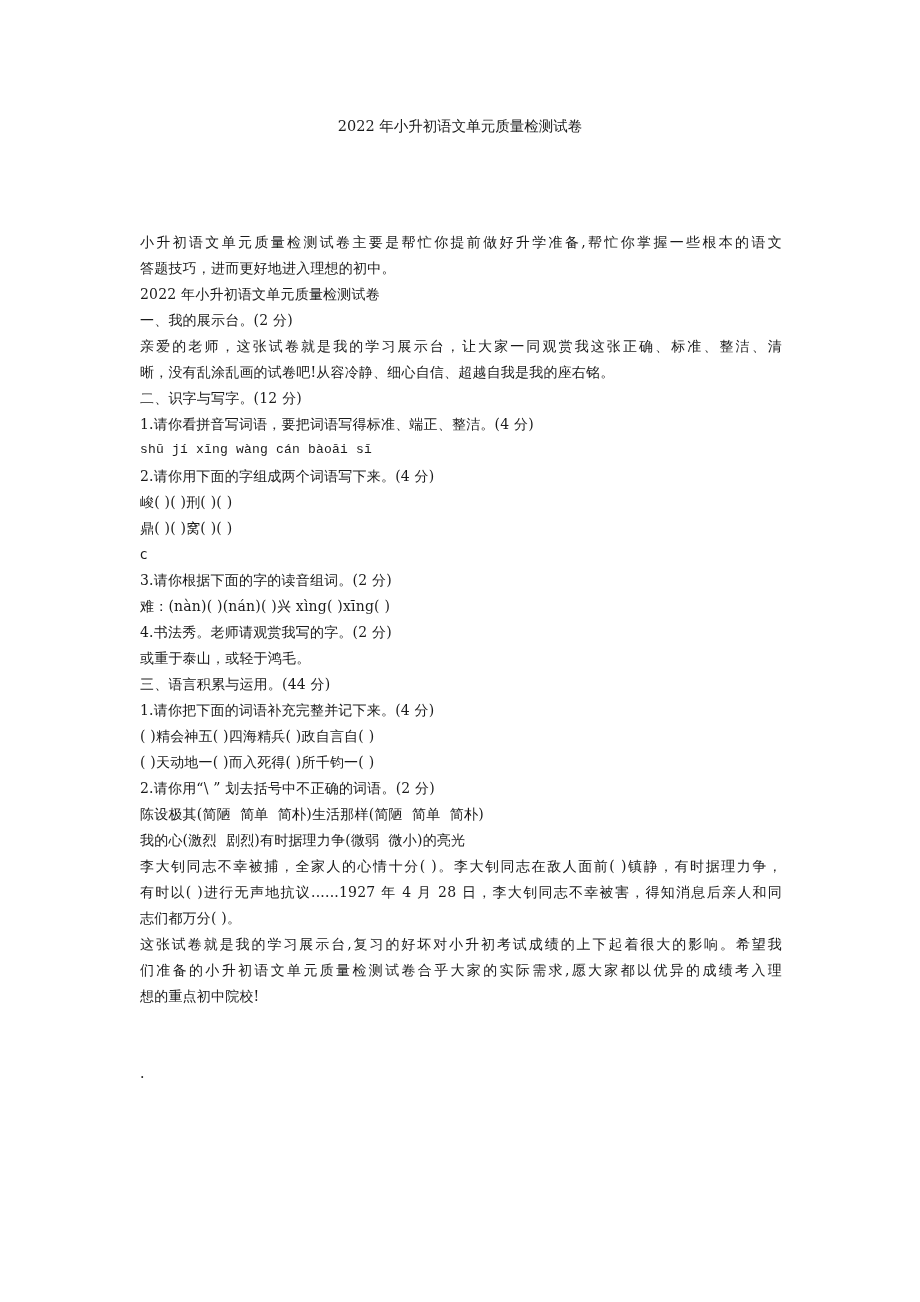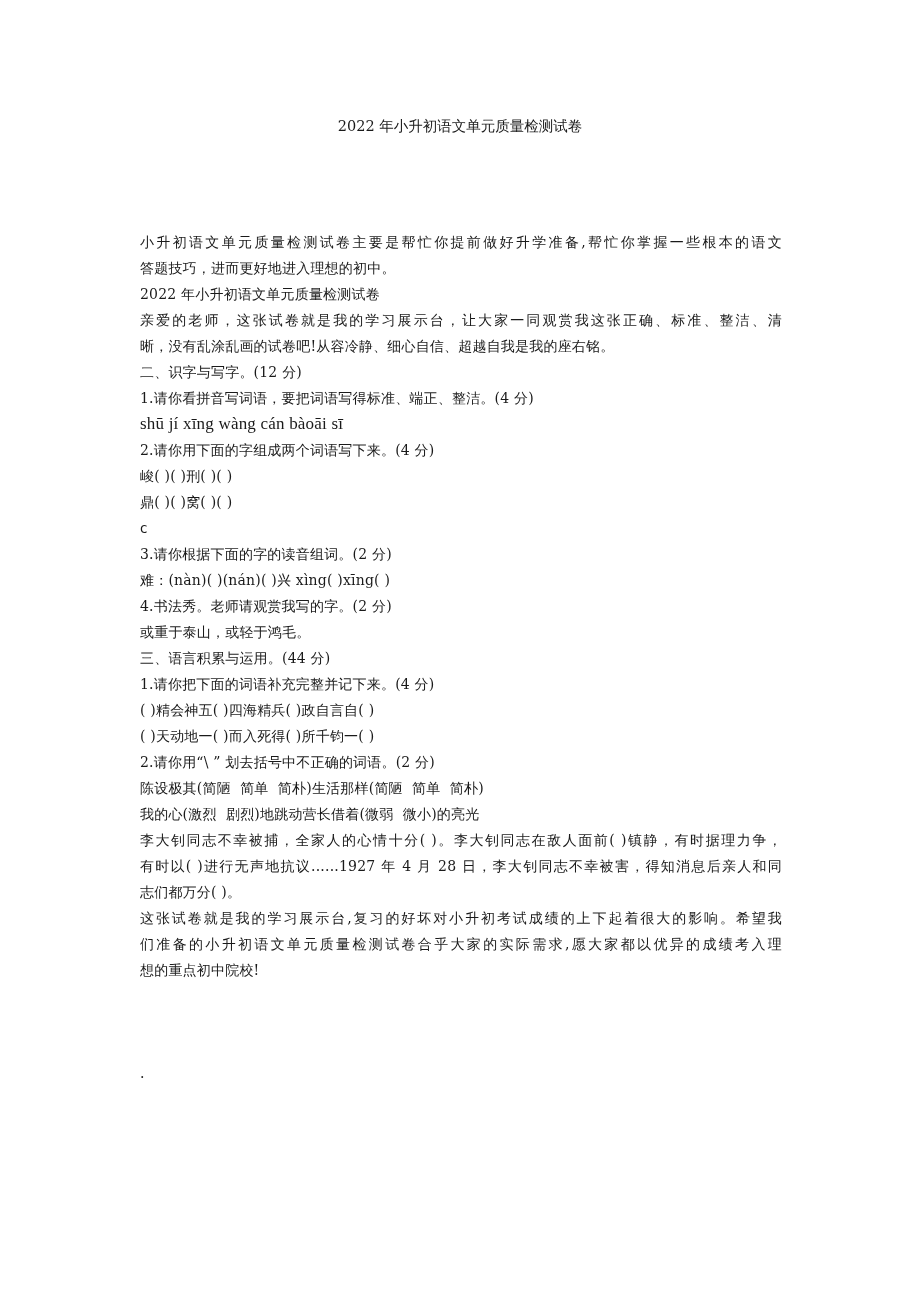--- a/index.html
+++ b/index.html
@@ -14,40 +14,41 @@
   </style>
 </head>
 <body>
 
 <div class="title">2022 年小升初语文单元质量检测试卷</div>
 
 <div class="body">
   <div class="line justify">小升初语文单元质量检测试卷主要是帮忙你提前做好升学准备,帮忙你掌握一些根本的语文</div>
   <div class="line">答题技巧，进而更好地进入理想的初中。</div>
   <div class="line">2022 年小升初语文单元质量检测试卷</div>
+  <div class="line">一、我的展示台。(2 分)</div>
   <div class="line justify">亲爱的老师，这张试卷就是我的学习展示台，让大家一同观赏我这张正确、标准、整洁、清</div>
   <div class="line">晰，没有乱涂乱画的试卷吧!从容冷静、细心自信、超越自我是我的座右铭。</div>
   <div class="line">二、识字与写字。(12 分)</div>
   <div class="line">1.请你看拼音写词语，要把词语写得标准、端正、整洁。(4 分)</div>
-  <div class="line" style="font-family:Liberation Serif, serif;font-size:17px;">shū jí xīng wàng cán bàoāi sī</div>
+  <div class="line" style="font-family:Liberation Mono, monospace;font-size:13px;">shū jí xīng wàng cán bàoāi sī</div>
   <div class="line">2.请你用下面的字组成两个词语写下来。(4 分)</div>
   <div class="line">峻( )( )刑( )( )</div>
   <div class="line">鼎( )( )窝( )( )</div>
   <div class="line" style="font-family:'DejaVu Sans','Liberation Sans',sans-serif;font-size:13.5px;">c</div>
   <div class="line">3.请你根据下面的字的读音组词。(2 分)</div>
   <div class="line">难：(nàn)( )(nán)( )兴 xìng( )xīng( )</div>
   <div class="line">4.书法秀。老师请观赏我写的字。(2 分)</div>
   <div class="line">或重于泰山，或轻于鸿毛。</div>
   <div class="line">三、语言积累与运用。(44 分)</div>
   <div class="line">1.请你把下面的词语补充完整并记下来。(4 分)</div>
   <div class="line">( )精会神五( )四海精兵( )政自言自( )</div>
   <div class="line">( )天动地一( )而入死得( )所千钧一( )</div>
   <div class="line">2.请你用“\ ” 划去括号中不正确的词语。(2 分)</div>
   <div class="line" style="white-space:pre;">陈设极其(简陋  简单  简朴)生活那样(简陋  简单  简朴)</div>
-  <div class="line" style="white-space:pre;">我的心(激烈  剧烈)地跳动营长借着(微弱  微小)的亮光</div>
+  <div class="line" style="white-space:pre;">我的心(激烈  剧烈)有时据理力争(微弱  微小)的亮光</div>
   <div class="line justify">李大钊同志不幸被捕，全家人的心情十分( )。李大钊同志在敌人面前( )镇静，有时据理力争，</div>
   <div class="line justify">有时以( )进行无声地抗议......1927 年 4 月 28 日，李大钊同志不幸被害，得知消息后亲人和同</div>
   <div class="line">志们都万分( )。</div>
   <div class="line justify">这张试卷就是我的学习展示台,复习的好坏对小升初考试成绩的上下起着很大的影响。希望我</div>
   <div class="line justify">们准备的小升初语文单元质量检测试卷合乎大家的实际需求,愿大家都以优异的成绩考入理</div>
   <div class="line">想的重点初中院校!</div>
 </div>
 
 <div class="dot">.</div>
 

